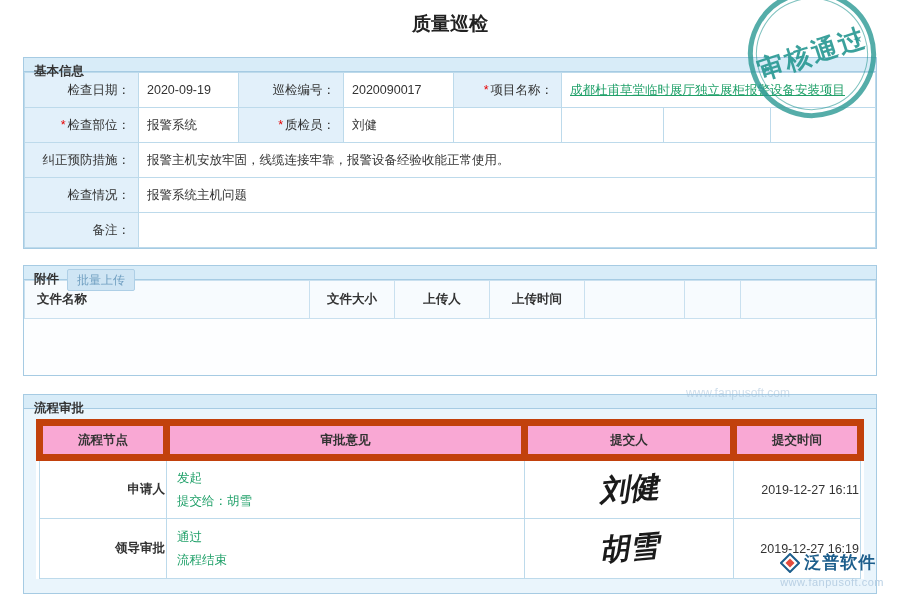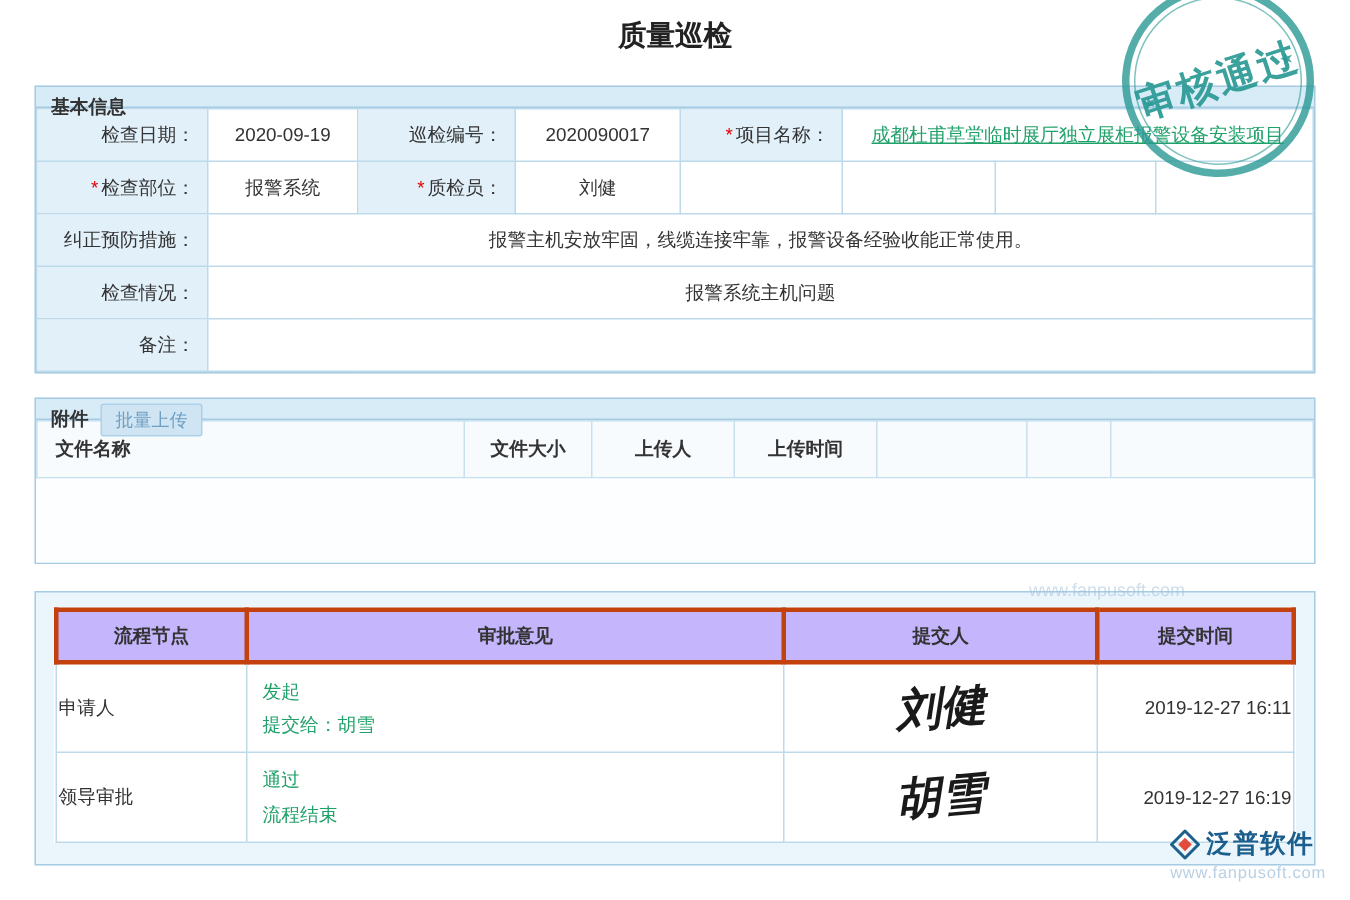--- a/index.html
+++ b/index.html
@@ -14,41 +14,41 @@
   .panel { margin:0 23px; border:1px solid #a6cbe3; background:#eaf5fc; position:relative; }
   .panel-header { height:14px; line-height:26px; padding:0 10px; font-weight:bold; color:#333;
                   background:#d8ecf8; border-bottom:1px solid #a6cbe3; font-size:12.5px; }
   .panel-attachments { margin-top:16px; }
   .panel-approval   { margin-top:18px; }
 
   
   .info-table { width:100%; border-collapse:collapse; table-layout:fixed; background:#fff; }
   .info-table td { border:1px solid #bddaeb; height:35px; padding:0 8px; font-size:12.5px; overflow:hidden; }
   .info-table td.lbl { background:#e2f0fa; text-align:right; color:#333; }
-  .info-table td.val { background:#ffffff; text-align:center; }
+  .info-table td.val { background:#ffffff; text-align:left; }
   .req { color:#e60000; margin-right:2px; font-size:12.5px; }
   a.green-link { color:#21a16a; text-decoration:underline; cursor:pointer; }
 
   
   .batch-btn { display:inline-block; margin-left:8px; padding:1px 9px; background:#cfe5f4;
                border:1px solid #aecfe6; border-radius:2px; color:#6f9ec0; font-weight:normal;
                font-size:12px; line-height:18px; vertical-align:middle; cursor:pointer; }
   .attach-table { width:100%; border-collapse:collapse; table-layout:fixed; }
   .attach-table th { height:38px; border:1px solid #c9e0ef; background:#f7fbfe;
                      font-weight:bold; font-size:12.5px; color:#333; }
   .attach-table th.first { text-align:left; padding-left:12px; }
   .attach-body { height:56px; background:#fdfeff; }
 
   
   .approval-wrap { margin:10px 12px 14px; }
   .approval-table { width:100%; border-collapse:collapse; table-layout:fixed; background:#fff; }
-  .approval-table th { border:3px solid #c2410c; height:35px; font-weight:bold; font-size:12.5px;
-                       color:#333; text-align:center; background:#c4b5fd; }
+  .approval-table th { border:7px solid #c2410c; height:35px; font-weight:bold; font-size:12.5px;
+                       color:#333; text-align:center; background:#f9a8d4; }
   .approval-table td { border:1px solid #bddaeb; font-size:12.5px; background:#fff; }
-  .approval-table td.node { text-align:left; height:60px; }
+  .approval-table td.node { text-align:right; height:60px;font-weight:bold; }
   .approval-table td.opinion { padding:6px 10px; line-height:1.8; }
   .approval-table td.opinion .op-line { display:block; color:#21a16a; cursor:pointer; }
   .approval-table td.sig { text-align:center; }
   .approval-table td.time { text-align:right; }
   .signature { font-family:"DejaVu Serif","Liberation Serif",serif; font-style:italic; font-weight:bold;
                font-size:30px; color:#1a1a1a; display:inline-block; transform:rotate(-5deg); }
 
   
   .stamp { position:absolute; left:748px; top:-10px; width:128px; height:128px; z-index:50;
            border:5px solid rgba(42,153,148,.8); border-radius:50%; transform:rotate(-18deg);
@@ -146,20 +146,21 @@
       <th></th>
     </tr>
   </tbody>
     </table>
   <div class="attach-body"></div>
 </div>
 
 <div class="wm">www.fanpusoft.com</div>
 
 <div class="panel panel-approval">
+  <div class="panel-header">流程审批</div>
   <div class="approval-wrap">
     <table class="approval-table">
       <colgroup>
         <col style="width:127px">
           <col style="width:358px">
           <col style="width:209px">
           <col>
       </colgroup>
       <tbody>
           <tr>

